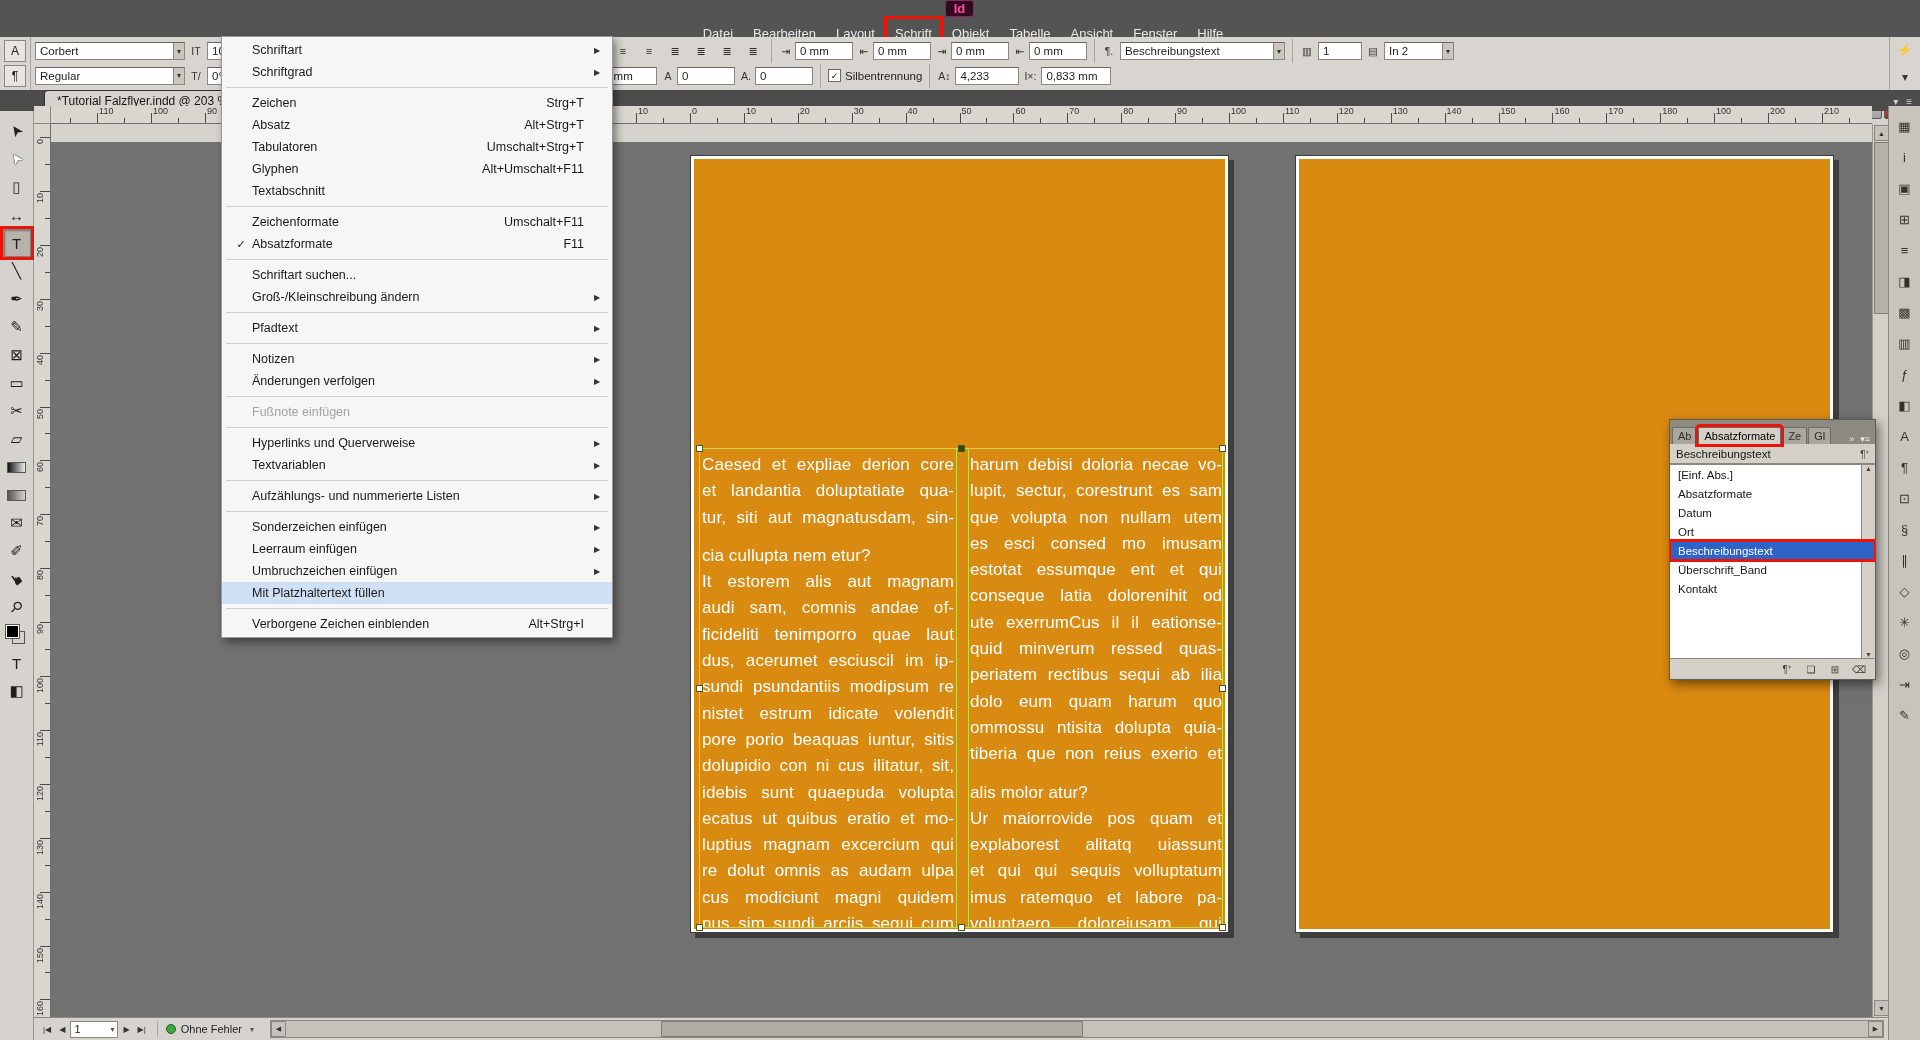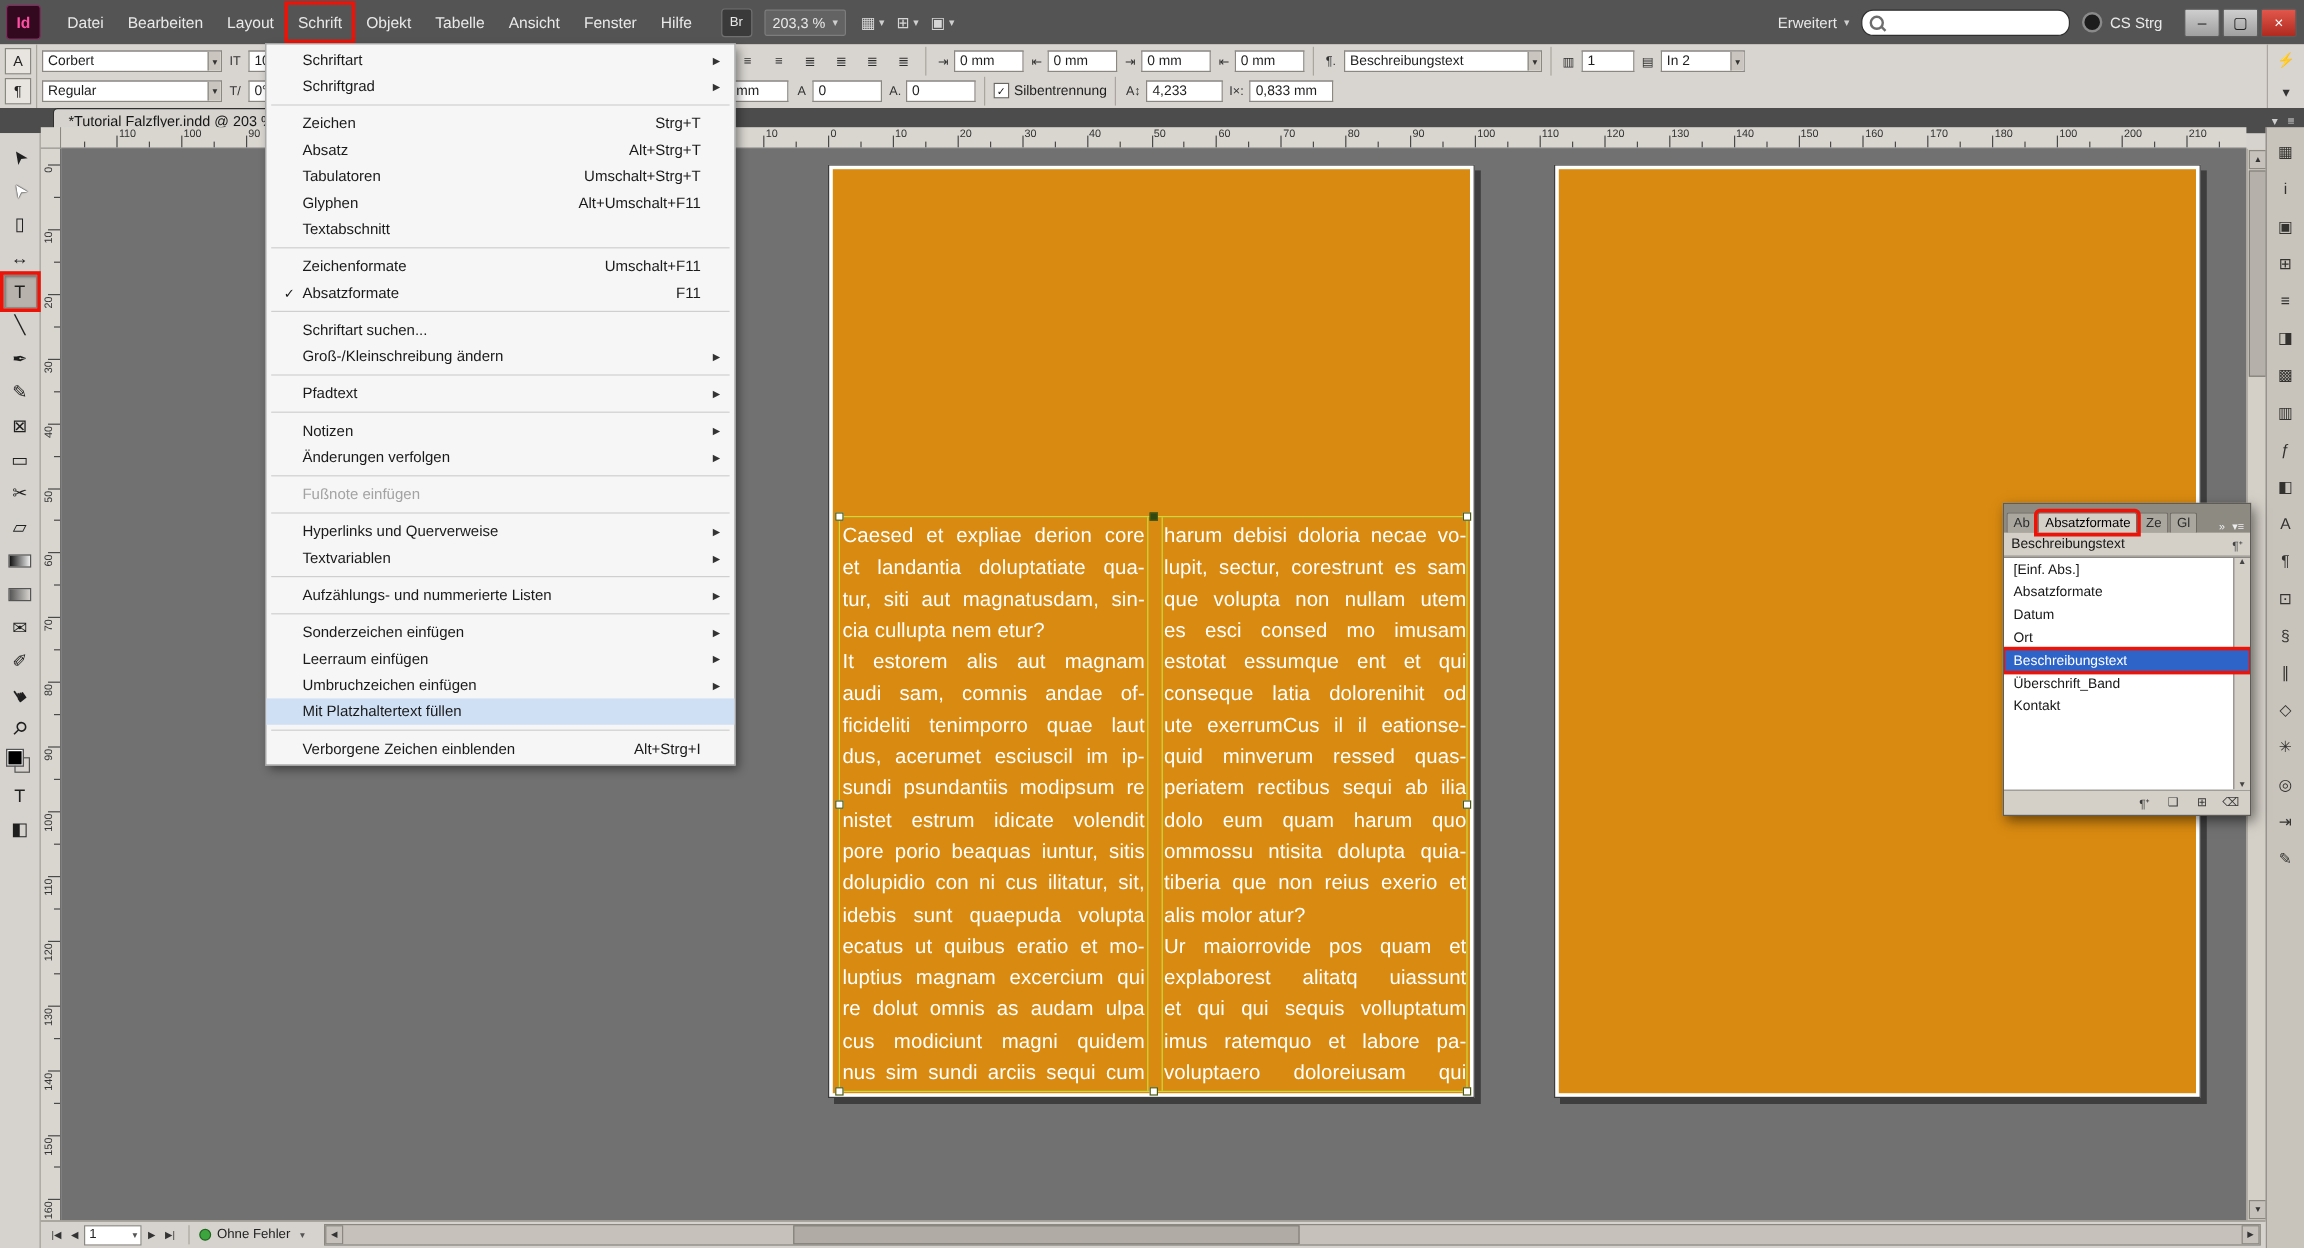--- a/index.html
+++ b/index.html
@@ -1,21 +1,21 @@
 <!DOCTYPE html>
 <html><head>
 <meta charset="utf-8">
 <style>
   html,body{margin:0;padding:0;}
   body{font-family:"Liberation Sans",sans-serif; background:#3a3a3a;}
   #app{position:relative;width:1920px;height:1040px;background:#d6d3ce;overflow:hidden;font-family:"Liberation Sans",sans-serif;}
   i,b{font-style:normal;font-weight:normal;}
 
   
-  #menubar{position:absolute;left:0;top:0;width:1920px;height:37px;background:#545454;display:flex;align-items:center;color:#e9e9e9;font-size:13px;}
+  #menubar{position:absolute;left:0;top:0;width:1920px;height:37px;background:#545454;display:flex;align-items:center;color:#e9e9e9;font-size:13px;flex-direction:column;}
   .app-icon{width:27px;height:27px;margin:0 6px 0 5px;background:#33091f;color:#ff4fa3;border:1px solid #7e2d5c;display:flex;align-items:center;justify-content:center;font-weight:bold;font-size:13px;border-radius:3px;}
   #menu-items{display:flex;align-items:center;margin-left:6px;}
   .mb-item{padding:9px 10px;cursor:default;}
   .mb-item.annotated{outline:3px solid #ec1309;outline-offset:-2px;}
   .br-btn{margin-left:14px;width:24px;height:22px;background:#3a3a3a;border:1px solid #707070;border-radius:3px;display:flex;align-items:center;justify-content:center;font-size:11px;}
   .zoom-dd{margin-left:10px;background:#636363;border:1px solid #7d7d7d;border-radius:2px;height:20px;display:flex;align-items:center;padding:0 6px;font-size:12px;gap:6px;}
   .caret{font-size:9px;color:#cfcfcf;}
   .mb-tools{display:flex;align-items:center;margin-left:12px;gap:10px;}
   .mb-tool{display:flex;align-items:center;gap:3px;font-size:13px;color:#d6d6d6;}
   .mb-right{margin-left:auto;display:flex;align-items:center;gap:10px;padding-right:6px;}
@@ -75,33 +75,33 @@
   #hruler{position:absolute;left:51px;top:106px;width:1821px;height:18px;background:#d9d6d0;border-bottom:1px solid #6f6f6f;overflow:hidden;box-sizing:border-box;}
   #hruler .tick{position:absolute;bottom:0;width:1px;height:5px;background:#4a4a4a;}
   #hruler .tick.major{height:10px;}
   #hruler .tlabel{position:absolute;top:0;font-size:9px;color:#333;}
   #vruler{position:absolute;left:34px;top:124px;width:17px;height:893px;background:#d9d6d0;border-right:1px solid #6f6f6f;overflow:hidden;box-sizing:border-box;}
   #vruler .tick{position:absolute;right:0;height:1px;width:5px;background:#4a4a4a;}
   #vruler .tick.major{width:10px;}
   #vruler .tlabel{position:absolute;left:1px;font-size:9px;color:#333;writing-mode:vertical-rl;transform:rotate(180deg);}
 
   
-  #viewport{position:absolute;left:51px;top:124px;width:1821px;height:893px;background:#717171;overflow:hidden;}
+  #viewport{position:absolute;left:51px;top:142px;width:1821px;height:893px;background:#717171;overflow:hidden;}
   .page{position:absolute;top:13px;width:539px;height:778px;background:#fff;border:1px solid #3c3c3c;box-shadow:5px 5px 0 rgba(0,0,0,.45);box-sizing:border-box;}
   .page-left{left:639px;}
   .page-right{left:1244px;}
   .page-ink{position:absolute;left:3px;top:3px;right:3px;bottom:3px;}
   .text-frame{position:absolute;left:8px;top:292px;width:524px;height:480px;border:1px solid #ccd93c;box-sizing:border-box;}
   .col-line{position:absolute;top:0;bottom:0;width:1px;background:#ccd93c;}
   .cl1{left:256px;}.cl2{left:268px;}
   .tcol{position:absolute;top:3px;bottom:0;overflow:hidden;color:#fff;font-size:17px;line-height:26.3px;letter-spacing:.1px;}
   .tcol1{left:2px;width:252px;}
   .tcol2{left:270px;width:252px;}
   .tline{text-align:justify;text-align-last:justify;white-space:nowrap0;}
-  .tline.pend{text-align-last:left;}
+  .tline.pend{text-align-last:left;margin-top:12px;}
   .handle{position:absolute;width:7px;height:7px;background:#fff;border:1px solid #4a5a14;box-sizing:border-box;}
   .handle.dark{background:#33470f;}
   .h-tl{left:-4px;top:-4px;}.h-tm{left:258px;top:-4px;}.h-tr{right:-4px;top:-4px;}
   .h-ml{left:-4px;top:236px;}.h-mr{right:-4px;top:236px;}
   .h-bl{left:-4px;bottom:-4px;}.h-bm{left:258px;bottom:-4px;}.h-br{right:-4px;bottom:-4px;}
 
   
   #schrift-menu{position:absolute;left:221px;top:36px;width:390px;background:#f6f6f6;border:1px solid #9a9a9a;box-shadow:3px 4px 8px rgba(0,0,0,.45);z-index:100;padding:2px 0;font-size:12.5px;color:#1a1a1a;}
   .mrow{position:relative;display:flex;align-items:center;height:22px;padding:0 6px 0 8px;}
   .mrow .mcheck{width:22px;text-align:center;font-size:11px;}

